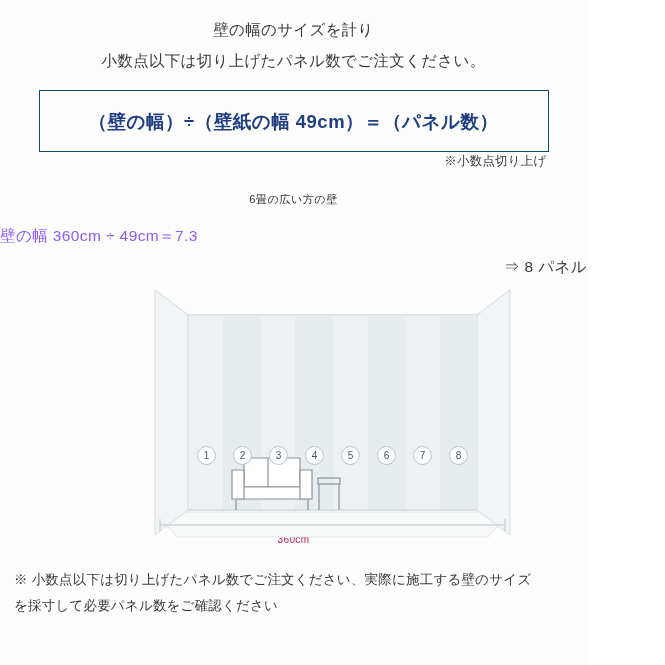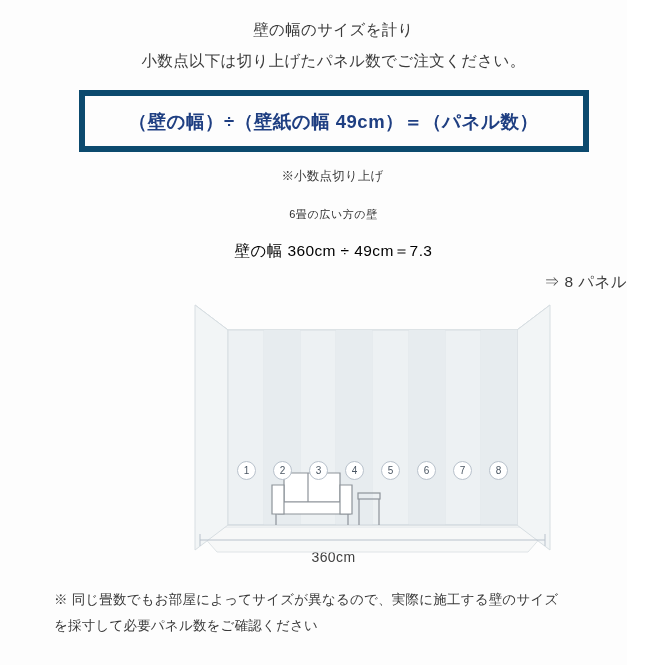--- a/index.html
+++ b/index.html
@@ -13,21 +13,20 @@
     font-family: "Liberation Sans", sans-serif;
     color: #2b2b2b;
     overflow: hidden;
     position: relative;
   }
   .page {
     width: 587px;
     height: 665px;
     position: relative;
     background: #fdfdfd;
-    padding-left: 40px;
   }
 
   
   .intro {
     padding-top: 14px;
     text-align: center;
   }
   .intro-line {
     font-size: 15.5px;
     line-height: 31px;
@@ -35,55 +34,55 @@
     letter-spacing: 0.3px;
     white-space: nowrap;
   }
 
   
   .formula-wrap {
     margin: 14px auto 0 auto;
     width: 510px;
   }
   .formula-box {
-    border: 6px solid #0c4a6e;
+    border: 1px solid #0c4a6e;
     box-sizing: border-box;
     height: 62px;
     display: flex;
     align-items: center;
     justify-content: center;
   }
   .formula-text {
     color: #1f3f82;
     font-size: 18.5px;
     font-weight: bold;
     letter-spacing: 0.5px;
     white-space: nowrap;
   }
   .formula-note {
-    text-align: center;
+    text-align: right;
     font-size: 12.5px;
     color: #3a3a3a;
-    margin-top: 16px;
+    margin-top: 1px;
     padding-right: 2px;
     letter-spacing: 0.2px;
   }
 
   
   .section-title {
     text-align: center;
     font-size: 11px;
     color: #2b2b2b;
     margin-top: 22px;
     letter-spacing: 0.6px;
   }
   .calc-line1 {
-    text-align: center;
+    text-align: left;
     font-size: 15.5px;
-    color: #000000;
+    color: #8b5cf6;
     margin-top: 19px;
     letter-spacing: 0.4px;
   }
   .calc-line2 {
     text-align: right;
     font-size: 15.5px;
     color: #3a3a3a;
     margin-top: 10px;
     letter-spacing: 0.4px;
   }
@@ -116,22 +115,22 @@
     line-height: 1;
     display: flex;
     align-items: center;
     justify-content: center;
     box-sizing: border-box;
   }
 
   
   .width-label {
     text-align: center;
-    font-size: 14px;
-    color: #404040;
+    font-size: 10px;
+    color: #be185d;
     letter-spacing: 0.4px;
     margin-top: -6px;
   }
 
   
   .footnote {
     margin: 22px 14px 0 14px;
     font-size: 13.5px;
     line-height: 26px;
     color: #3a3a3a;
@@ -230,17 +229,17 @@
       <div class="panel-num" style="left:341px; top:164px; width:19px; height:19px;">5</div>
       <div class="panel-num" style="left:377px; top:164px; width:19px; height:19px;">6</div>
       <div class="panel-num" style="left:413px; top:164px; width:19px; height:19px;">7</div>
       <div class="panel-num" style="left:449px; top:164px; width:19px; height:19px;">8</div>
     </div>
   </div>
 
   <div class="width-label">360cm</div>
 
   <div class="footnote">
-    <div>※ 同じ畳数でもお部屋によってサイズが異なるので、実際に施工する壁のサイズ</div>
+    <div>※ 小数点以下は切り上げたパネル数でご注文ください、実際に施工する壁のサイズ</div>
     <div>を採寸して必要パネル数をご確認ください</div>
   </div>
 
 </div>
 
 </body></html>

